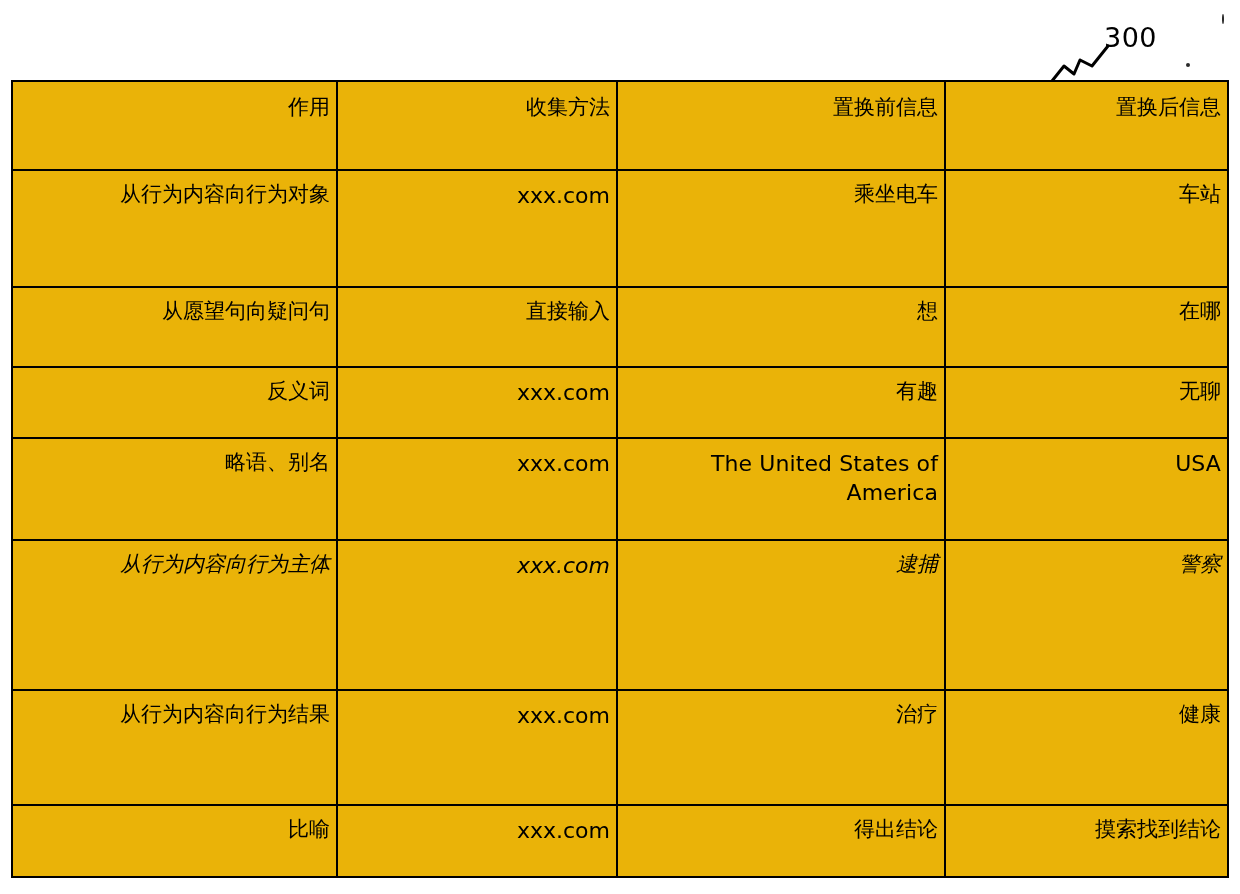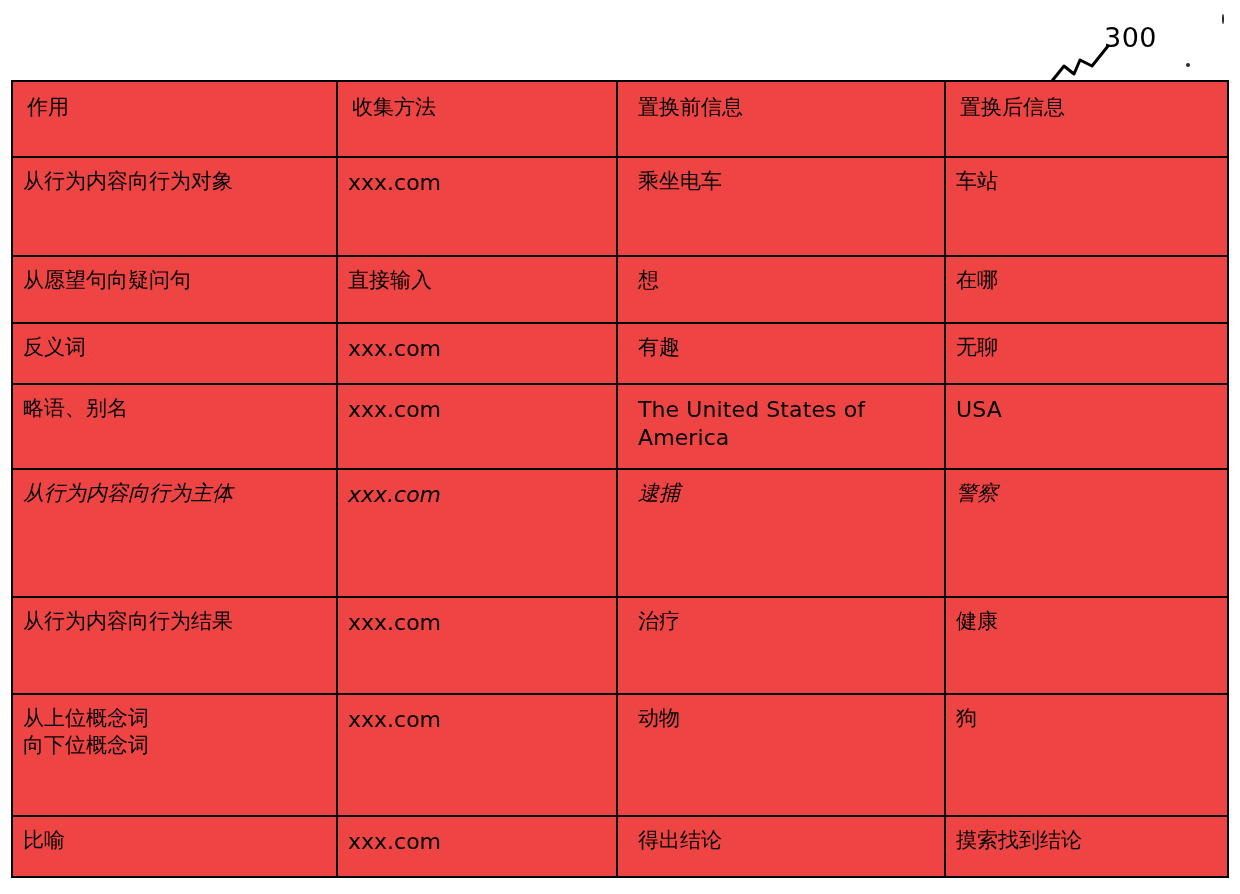--- a/index.html
+++ b/index.html
@@ -67,21 +67,22 @@
   table.grid {
     border-collapse: collapse;
     table-layout: fixed;
     width: 1216px;
     height: 798px;
   }
   table.grid td {
     border: 2px solid #000000;
     vertical-align: top;
     padding: 0;
-    background: #ef4444;
+    background: #eab308;
+    text-align: right;
   }
   .c1 { width: 325px; }
   .c2 { width: 280px; }
   .c3 { width: 328px; }
   .c4 { width: 283px; }
 
   .cell {
     padding: 10px 6px 4px 10px;
     font-size: 21px;
     line-height: 1.28;
@@ -246,35 +247,20 @@
             <div class="cell method">xxx.com</div>
           </td>
           <td>
             <div class="cell indent">治疗</div>
           </td>
           <td>
             <div class="cell">健康</div>
           </td>
         </tr>
 
-        <tr class="r-7">
-          <td>
-            <div class="cell multiline" style="white-space: pre-line;">从上位概念词
-向下位概念词</div>
-          </td>
-          <td>
-            <div class="cell method">xxx.com</div>
-          </td>
-          <td>
-            <div class="cell indent">动物</div>
-          </td>
-          <td>
-            <div class="cell">狗</div>
-          </td>
-        </tr>
 
         <tr class="r-8">
           <td>
             <div class="cell">比喻</div>
           </td>
           <td>
             <div class="cell method">xxx.com</div>
           </td>
           <td>
             <div class="cell indent">得出结论</div>

